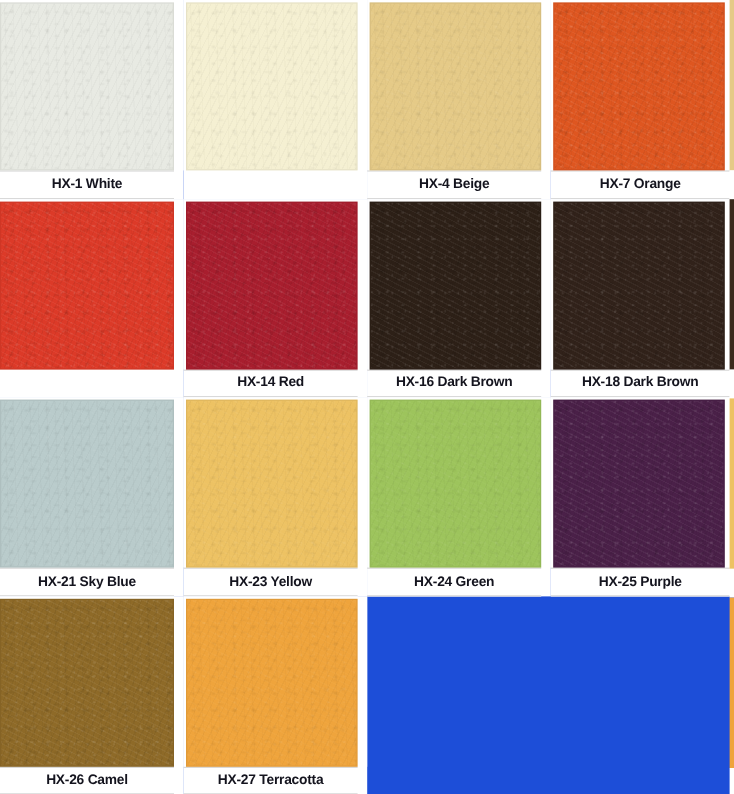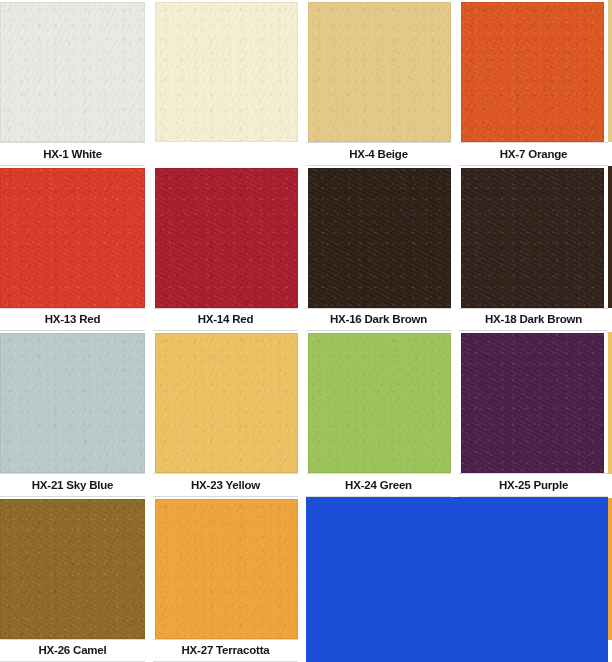--- a/index.html
+++ b/index.html
@@ -123,23 +123,20 @@
         <div class="chip" style="background-color: rgb(222, 86, 32);"></div>
       </div>
       <div class="label-band">
         <span class="label-text">HX-7 Orange</span>
       </div>
     </div>
     <div class="swatch-cell">
       <div class="chip-wrap">
         <div class="chip" style="background-color: rgb(220, 58, 40);"></div>
       </div>
-      <div class="label-band">
-        <span class="label-text">HX-13 Red</span>
-      </div>
     </div>
     <div class="swatch-cell">
       <div class="chip-wrap">
         <div class="chip" style="background-color: rgb(168, 30, 46);"></div>
       </div>
       <div class="label-band">
         <span class="label-text">HX-14 Red</span>
       </div>
     </div>
     <div class="swatch-cell">

